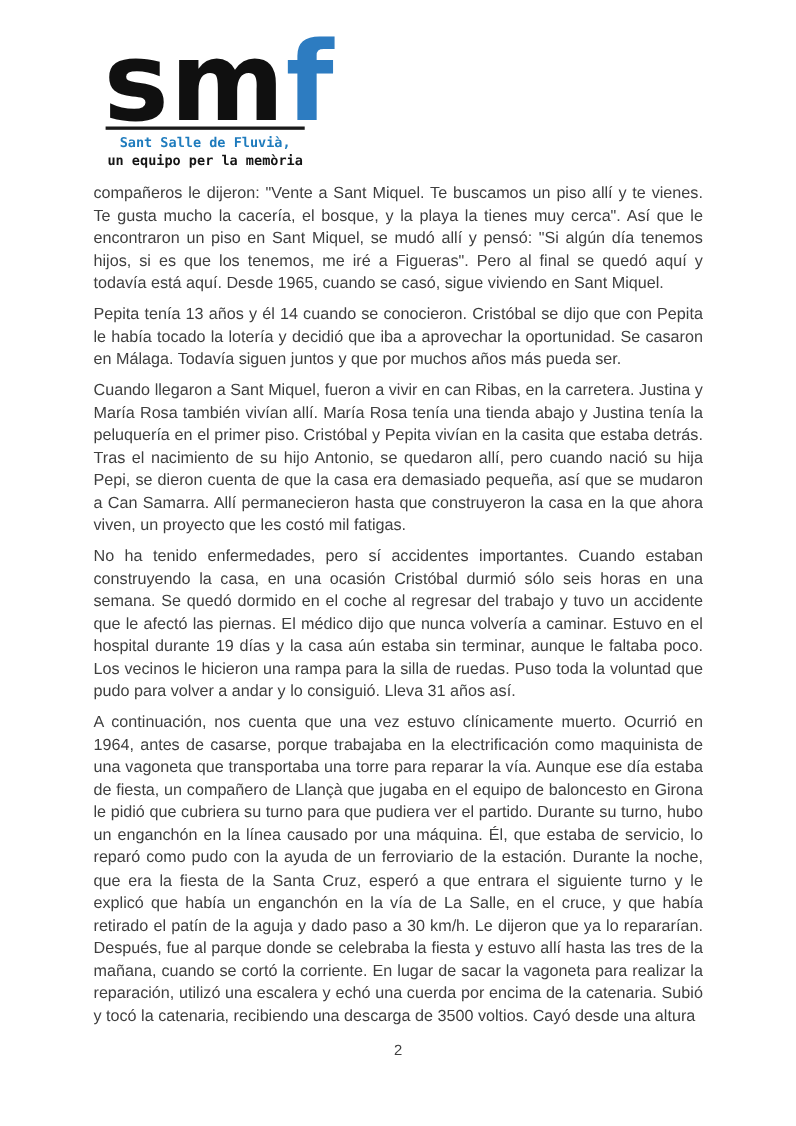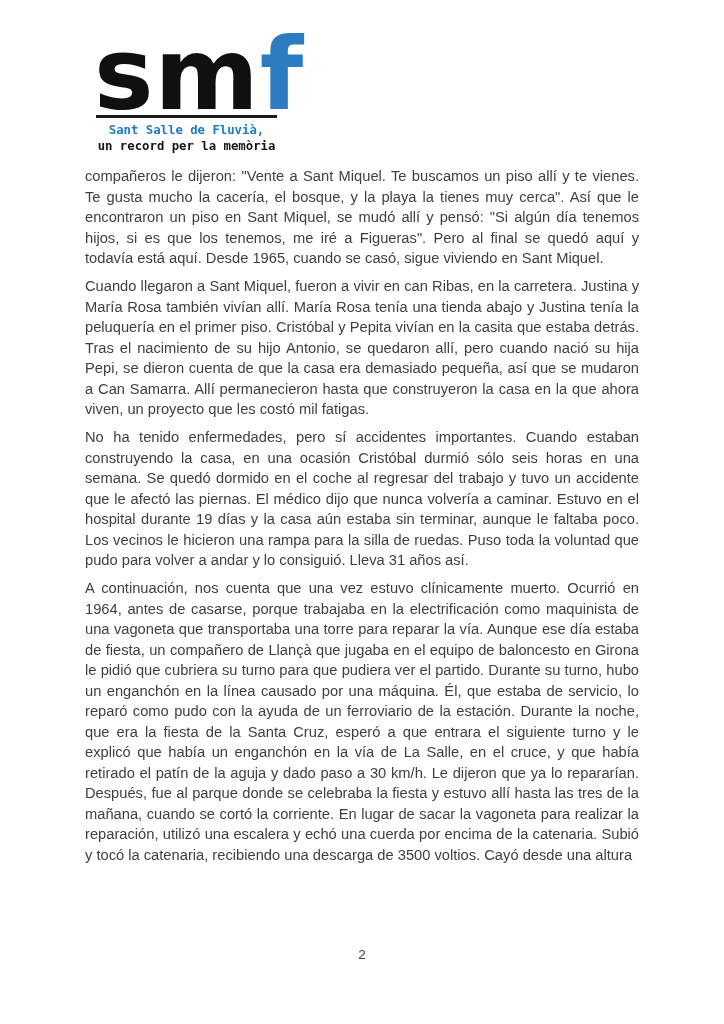--- a/index.html
+++ b/index.html
@@ -93,25 +93,26 @@
 <body>
 
 <div class="page">
 
   <div class="logo">
     <div class="logo-word">
       <span class="sm">sm</span><span class="f">f</span>
     </div>
     <div class="logo-rule"></div>
     <div class="tagline l1">Sant Salle de Fluvià,</div>
-    <div class="tagline l2">un record per la memòria</div>
+    <div class="tagline l2">un equipo per la memòria</div>
   </div>
 
   <div class="content">
     <p>compañeros le dijeron: "Vente a Sant Miquel. Te buscamos un piso allí y te vienes. Te gusta mucho la cacería, el bosque, y la playa la tienes muy cerca". Así que le encontraron un piso en Sant Miquel, se mudó allí y pensó: "Si algún día tenemos hijos, si es que los tenemos, me iré a Figueras". Pero al final se quedó aquí y todavía está aquí. Desde 1965, cuando se casó, sigue viviendo en Sant Miquel.</p>
+    <p>Pepita tenía 13 años y él 14 cuando se conocieron. Cristóbal se dijo que con Pepita le había tocado la lotería y decidió que iba a aprovechar la oportunidad. Se casaron en Málaga. Todavía siguen juntos y que por muchos años más pueda ser.</p>
     <p>Cuando llegaron a Sant Miquel, fueron a vivir en can Ribas, en la carretera. Justina y María Rosa también vivían allí. María Rosa tenía una tienda abajo y Justina tenía la peluquería en el primer piso. Cristóbal y Pepita vivían en la casita que estaba detrás. Tras el nacimiento de su hijo Antonio, se quedaron allí, pero cuando nació su hija Pepi, se dieron cuenta de que la casa era demasiado pequeña, así que se mudaron a Can Samarra. Allí permanecieron hasta que construyeron la casa en la que ahora viven, un proyecto que les costó mil fatigas.</p>
     <p>No ha tenido enfermedades, pero sí accidentes importantes. Cuando estaban construyendo la casa, en una ocasión Cristóbal durmió sólo seis horas en una semana. Se quedó dormido en el coche al regresar del trabajo y tuvo un accidente que le afectó las piernas. El médico dijo que nunca volvería a caminar. Estuvo en el hospital durante 19 días y la casa aún estaba sin terminar, aunque le faltaba poco. Los vecinos le hicieron una rampa para la silla de ruedas. Puso toda la voluntad que pudo para volver a andar y lo consiguió. Lleva 31 años así.</p>
     <p>A continuación, nos cuenta que una vez estuvo clínicamente muerto. Ocurrió en 1964, antes de casarse, porque trabajaba en la electrificación como maquinista de una vagoneta que transportaba una torre para reparar la vía. Aunque ese día estaba de fiesta, un compañero de Llançà que jugaba en el equipo de baloncesto en Girona le pidió que cubriera su turno para que pudiera ver el partido. Durante su turno, hubo un enganchón en la línea causado por una máquina. Él, que estaba de servicio, lo reparó como pudo con la ayuda de un ferroviario de la estación. Durante la noche, que era la fiesta de la Santa Cruz, esperó a que entrara el siguiente turno y le explicó que había un enganchón en la vía de La Salle, en el cruce, y que había retirado el patín de la aguja y dado paso a 30 km/h. Le dijeron que ya lo repararían. Después, fue al parque donde se celebraba la fiesta y estuvo allí hasta las tres de la mañana, cuando se cortó la corriente. En lugar de sacar la vagoneta para realizar la reparación, utilizó una escalera y echó una cuerda por encima de la catenaria. Subió y tocó la catenaria, recibiendo una descarga de 3500 voltios. Cayó desde una altura</p>
   </div>
 
   <div class="page-number">2</div>
 
 </div>
 
 </body></html>

